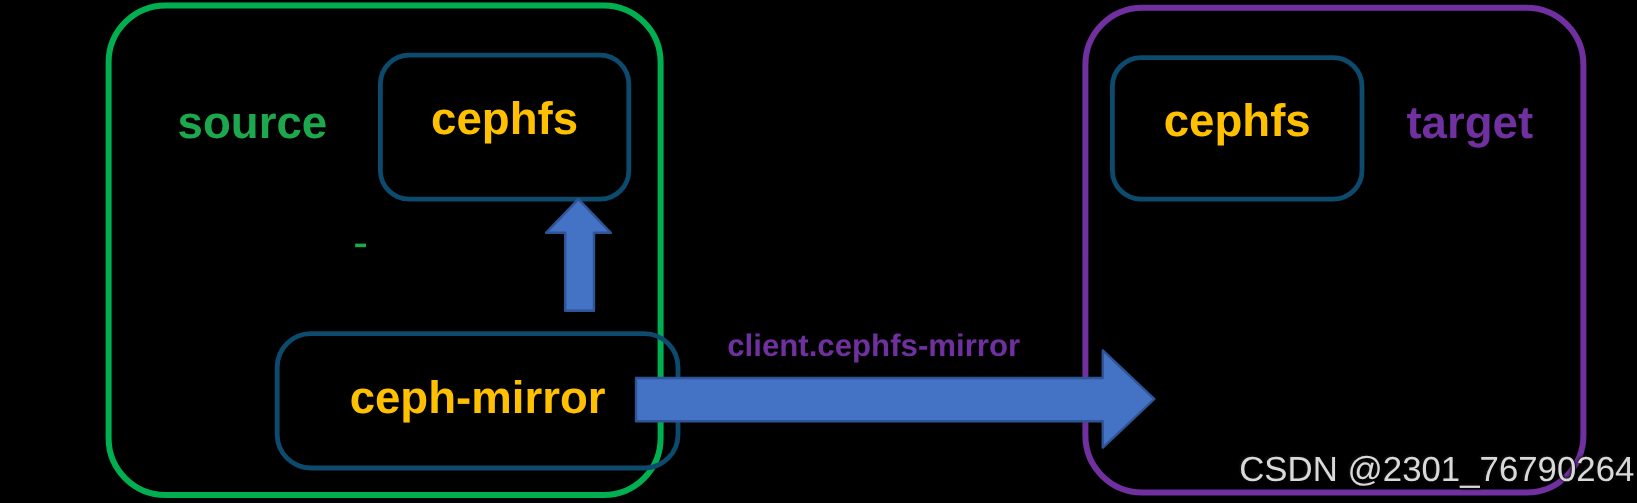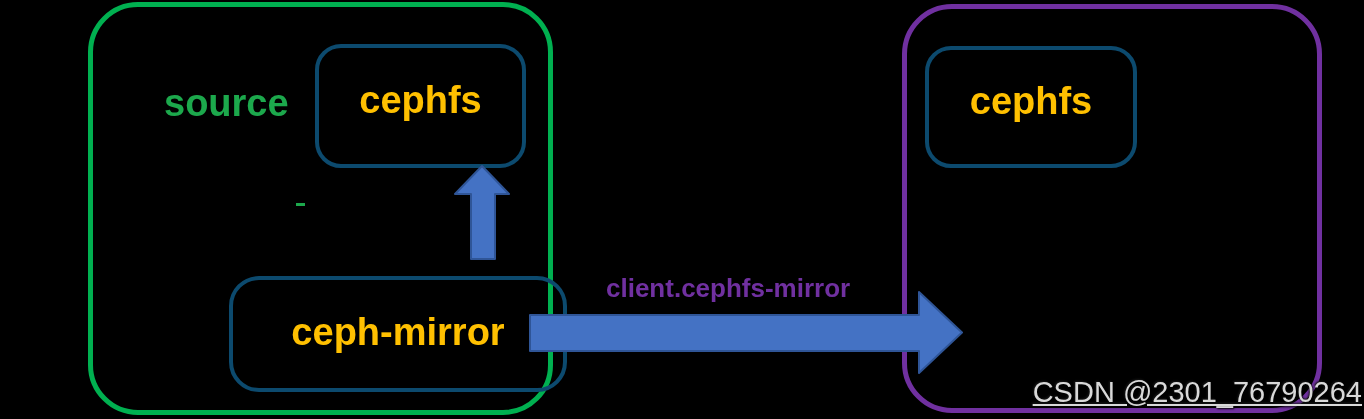--- a/index.html
+++ b/index.html
@@ -34,21 +34,20 @@
   .cluster-label {
     position: absolute;
     font-size: 38px;
     font-weight: 600;
     line-height: 1;
     white-space: nowrap;
   }
   .cluster-label.source-label {
     left: 148px; top: 84px;
     color: #1CA84C;
-    margin-left: 16px;
   }
   .cluster-label.target-label {
     left: 1172px; top: 84px;
     color: #7030A0;
   }
   .node {
     position: absolute;
     box-sizing: border-box;
     border: 4px solid #0c4a6e;
     background: transparent;
@@ -99,40 +98,40 @@
   }
   .watermark {
     position: absolute;
     right: 2px; top: 376px;
     color: #D9D9D9;
     font-size: 29px;
     font-weight: 400;
     white-space: nowrap;
     z-index: 5;
     text-shadow: 1px 1px 2px #000000, -1px -1px 2px #1a1a1a;
-    text-decoration: underline;
   }
 </style>
 </head>
 <body>
 
 <div id="canvas">
 
   <div class="cluster source"></div>
   <div class="cluster-label source-label">source</div>
 
   <div class="node src-cephfs">
     <span>cephfs</span>
   </div>
 
   <div class="node src-ceph-mirror">
     <span>ceph-mirror</span>
   </div>
 
   <div class="cluster target"></div>
+  <div class="cluster-label target-label">target</div>
 
   <div class="node tgt-cephfs">
     <span>cephfs</span>
   </div>
 
   <svg id="arrow-layer" viewBox="0 0 1364 419" xmlns="http://www.w3.org/2000/svg">
     <polygon points="482,166 509,194 495,194 495,259 471,259 471,194 455,194" fill="#4472C4" stroke="#2F5597" stroke-width="2" stroke-linejoin="round"></polygon>
     <polygon points="530,315 919,315 919,292 962,332.5 919,373 919,351 530,351" fill="#4472C4" stroke="#2F5597" stroke-width="2" stroke-linejoin="round"></polygon>
   </svg>
 

